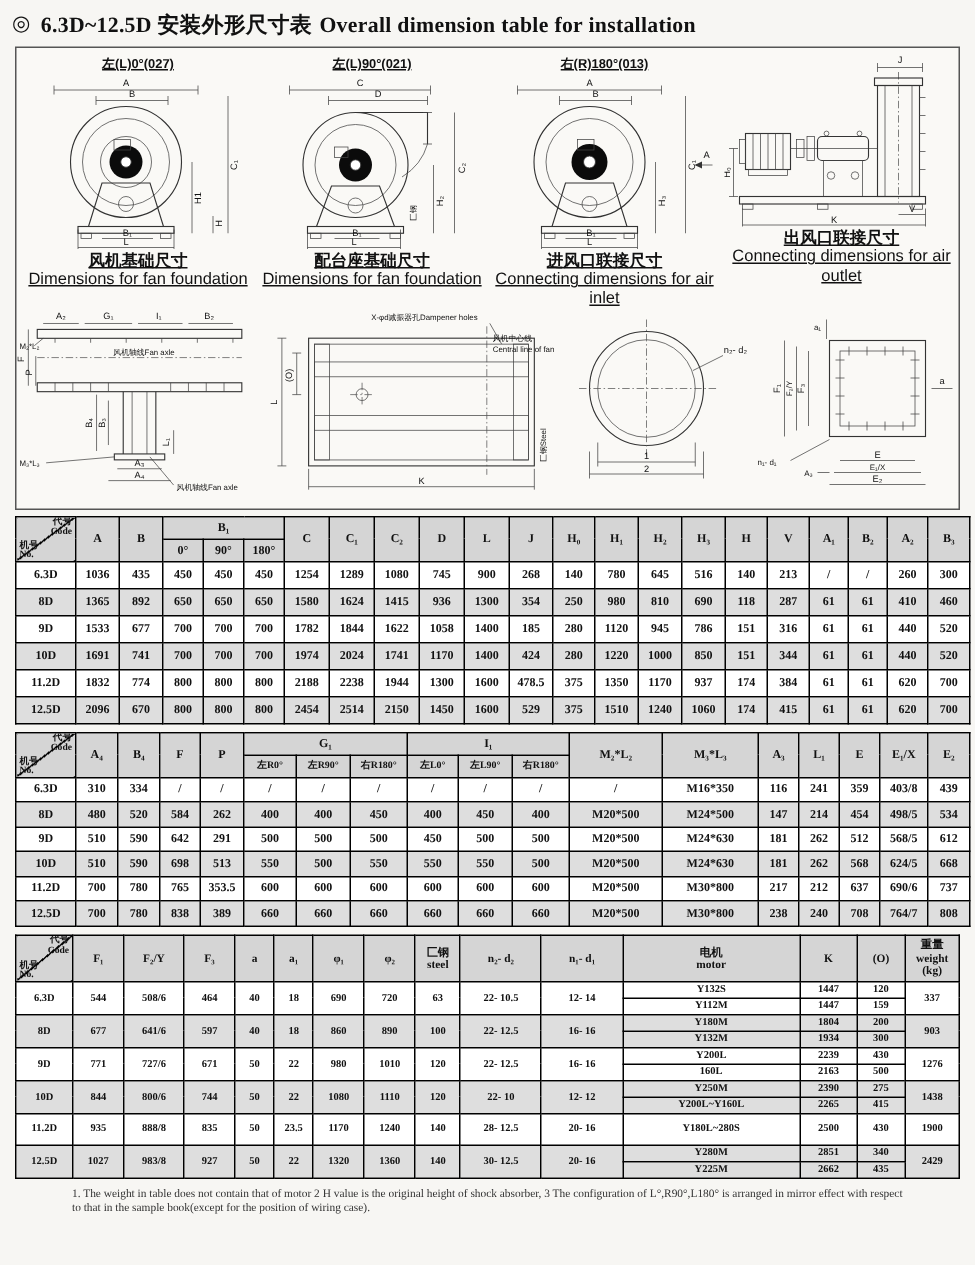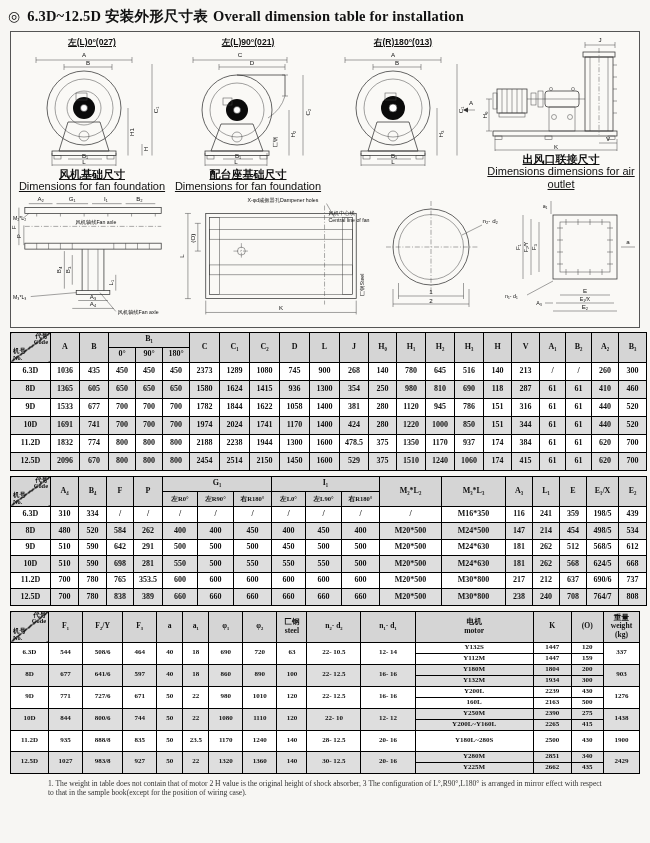--- a/index.html
+++ b/index.html
@@ -187,20 +187,24 @@
             <rect class="s2" x="93" y="105.5" width="7" height="3.5"></rect>
         </g>
         <text x="70" y="7">A</text>
         <text x="74" y="14.5">B</text>
         <text transform="rotate(-90 140 60)" x="140" y="60">C₁</text>
         <text transform="rotate(-90 120 84)" x="120" y="84">H₃</text>
         <text x="148" y="55">A</text>
         <text x="71" y="107.5">B₁</text>
         <text x="70" y="113.5">L</text>
       </svg>
+      <div class="dcap">
+        <div class="zh">进风口联接尺寸</div>
+        <div class="en">Connecting dimensions for air inlet</div>
+      </div>
     </div>
 
     <div class="dcell" style="width:156px">
       <svg width="158" height="118" viewBox="0 0 158 118">
         <g class="dm">
           <line x1="102" y1="10" x2="132" y2="10"></line>
             <line x1="102" y1="7" x2="102" y2="13"></line>
             <line x1="132" y1="7" x2="132" y2="13"></line>
           <line x1="6" y1="64" x2="6" y2="96"></line>
             <line x1="3" y1="64" x2="9" y2="64"></line>
@@ -243,21 +247,21 @@
             <rect class="s2" x="62" y="101" width="7" height="3.5"></rect>
             <rect class="s2" x="125" y="101" width="7" height="3.5"></rect>
         </g>
         <text x="117" y="7">J</text>
         <text transform="rotate(-90 3.5 80)" x="3.5" y="80">H₀</text>
         <text x="125" y="106">V</text>
         <text x="73" y="113.5">K</text>
       </svg>
       <div class="dcap">
         <div class="zh">出风口联接尺寸</div>
-        <div class="en">Dimensions dimensions for air outlet</div>
+        <div class="en">Connecting dimensions for air outlet</div>
       </div>
     </div>
   </div>
 
   <div class="drow">
 
     <svg width="168" height="132" viewBox="0 0 170 132">
       <g class="dm">
         <line x1="18" y1="10" x2="42" y2="10"></line>
           <line x1="46" y1="10" x2="78" y2="10"></line>
@@ -474,41 +478,41 @@
       </tr>
     </thead>
     <tbody>
       <tr>
         <td>6.3D</td>
         <td>1036</td>
         <td>435</td>
         <td>450</td>
         <td>450</td>
         <td>450</td>
-        <td>2373</td>
+        <td>1254</td>
         <td>1289</td>
         <td>1080</td>
         <td>745</td>
         <td>900</td>
         <td>268</td>
         <td>140</td>
         <td>780</td>
         <td>645</td>
         <td>516</td>
         <td>140</td>
         <td>213</td>
         <td>/</td>
         <td>/</td>
         <td>260</td>
         <td>300</td>
       </tr>
       <tr class="shade">
         <td>8D</td>
         <td>1365</td>
-        <td>605</td>
+        <td>892</td>
         <td>650</td>
         <td>650</td>
         <td>650</td>
         <td>1580</td>
         <td>1624</td>
         <td>1415</td>
         <td>936</td>
         <td>1300</td>
         <td>354</td>
         <td>250</td>
@@ -527,21 +531,21 @@
         <td>1533</td>
         <td>677</td>
         <td>700</td>
         <td>700</td>
         <td>700</td>
         <td>1782</td>
         <td>1844</td>
         <td>1622</td>
         <td>1058</td>
         <td>1400</td>
-        <td>381</td>
+        <td>185</td>
         <td>280</td>
         <td>1120</td>
         <td>945</td>
         <td>786</td>
         <td>151</td>
         <td>316</td>
         <td>61</td>
         <td>61</td>
         <td>440</td>
         <td>520</td>
@@ -681,21 +685,21 @@
         <td>/</td>
         <td>/</td>
         <td>/</td>
         <td>/</td>
         <td>/</td>
         <td>/</td>
         <td>M16*350</td>
         <td>116</td>
         <td>241</td>
         <td>359</td>
-        <td>198/5</td>
+        <td>403/8</td>
         <td>439</td>
       </tr>
       <tr class="shade">
         <td>8D</td>
         <td>480</td>
         <td>520</td>
         <td>584</td>
         <td>262</td>
         <td>400</td>
         <td>400</td>
@@ -729,21 +733,21 @@
         <td>262</td>
         <td>512</td>
         <td>568/5</td>
         <td>612</td>
       </tr>
       <tr class="shade">
         <td>10D</td>
         <td>510</td>
         <td>590</td>
         <td>698</td>
-        <td>281</td>
+        <td>513</td>
         <td>550</td>
         <td>500</td>
         <td>550</td>
         <td>550</td>
         <td>550</td>
         <td>500</td>
         <td>M20*500</td>
         <td>M24*630</td>
         <td>181</td>
         <td>262</td>

